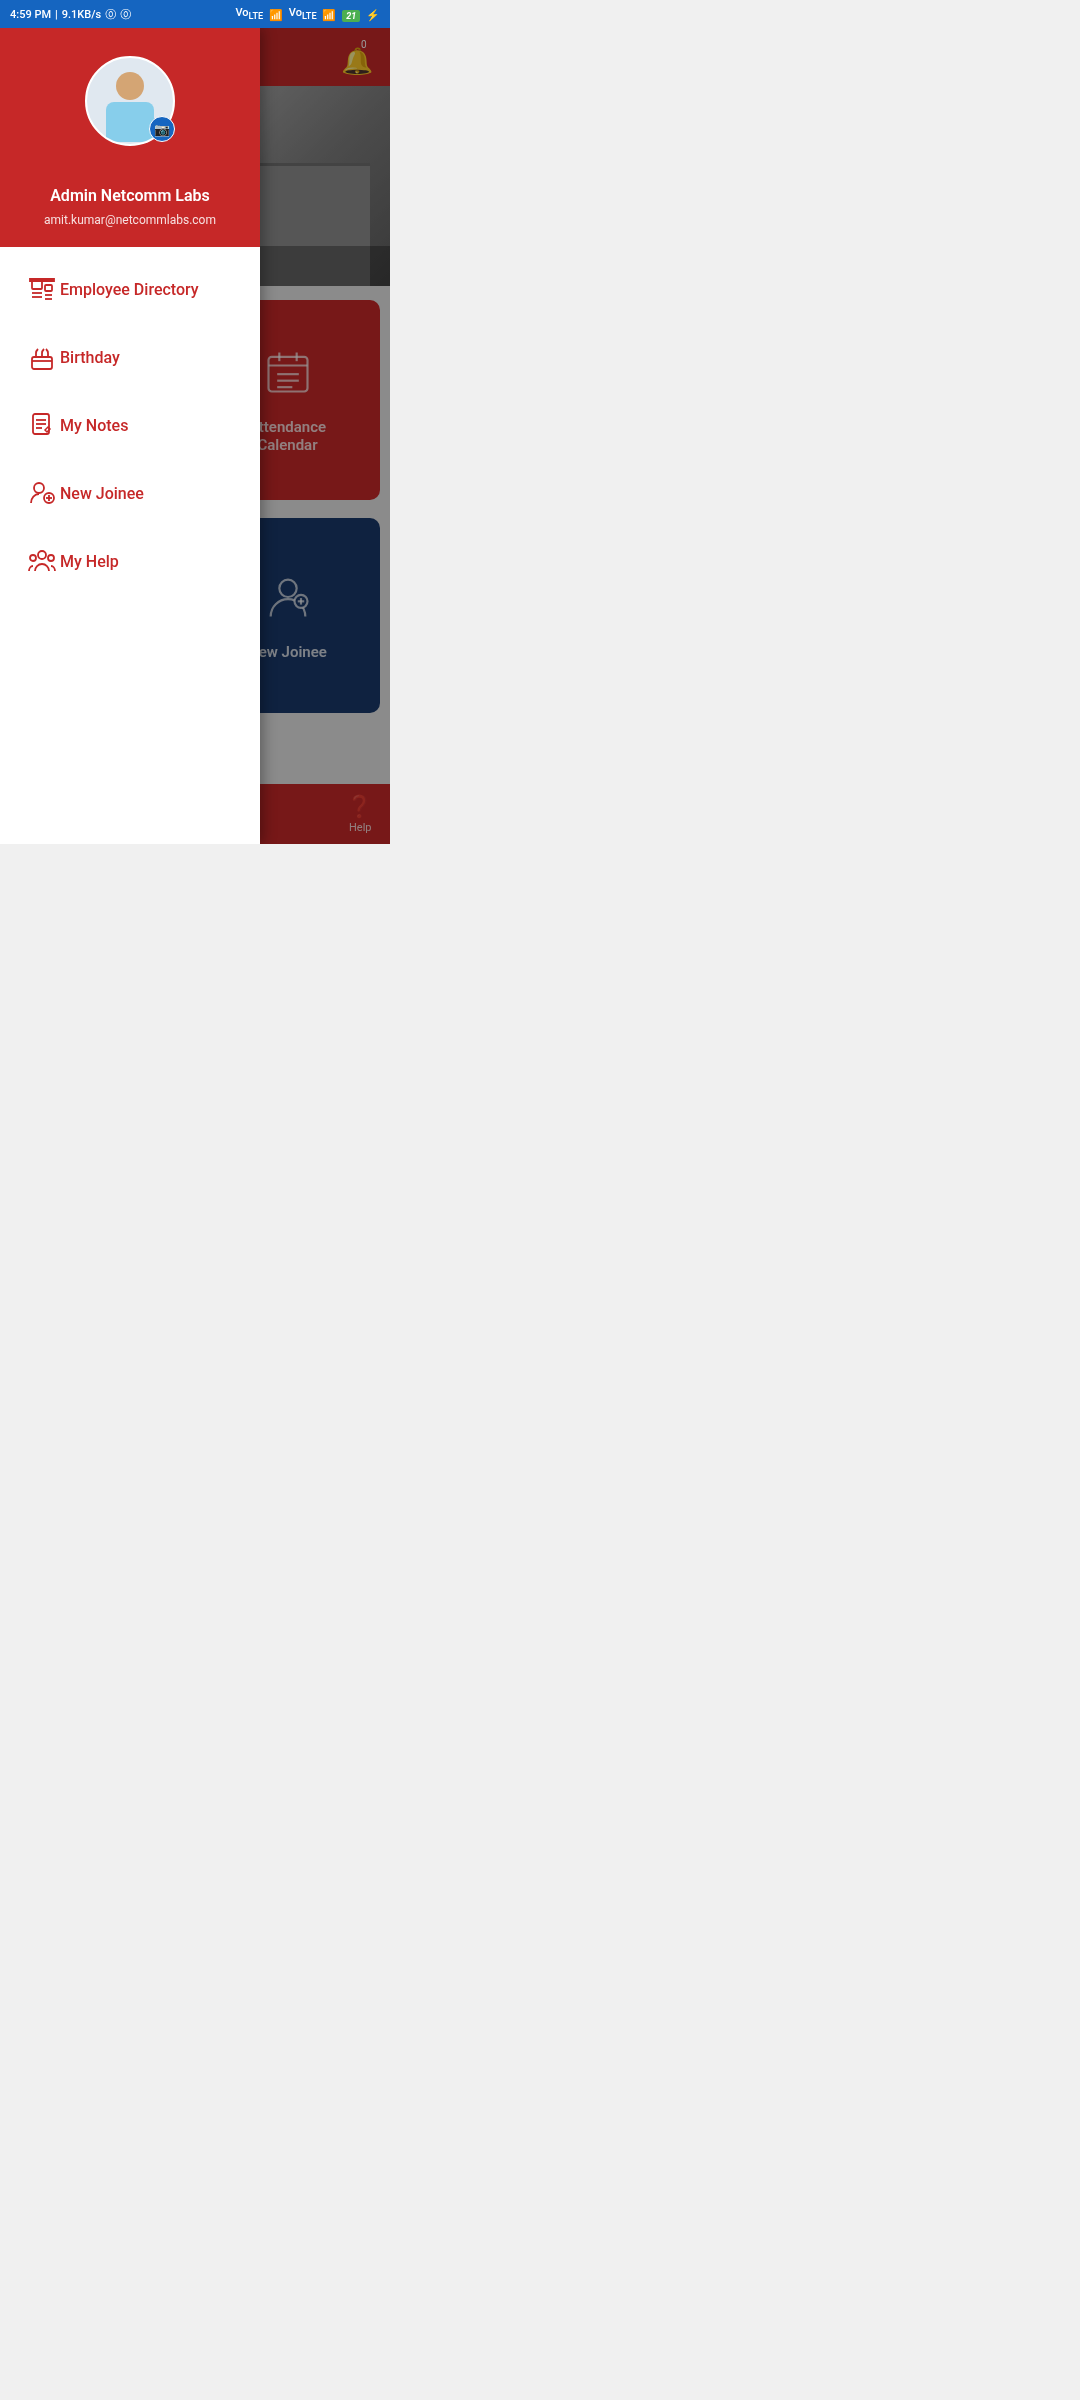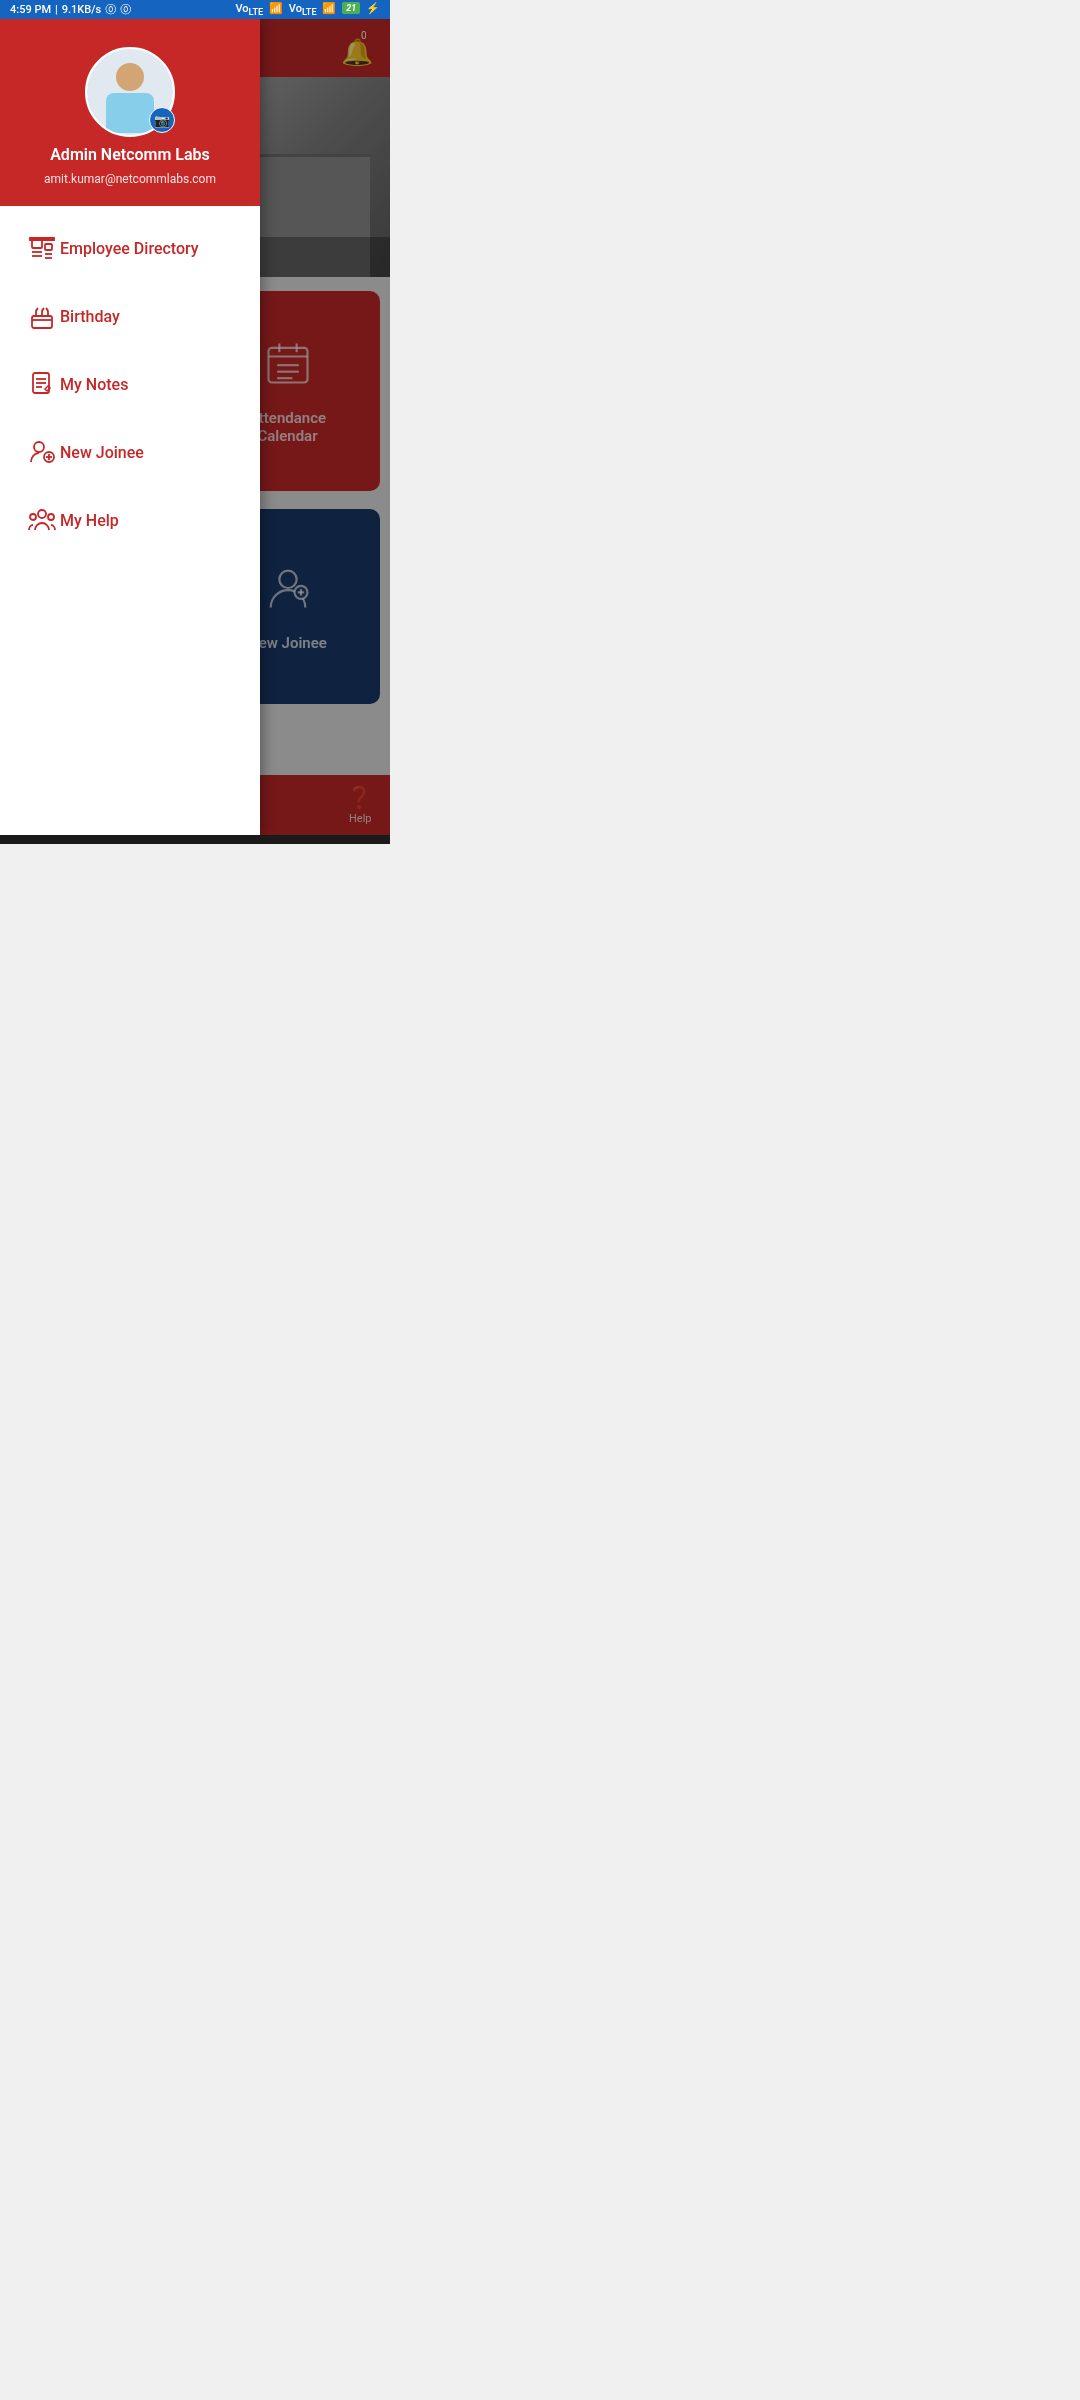--- a/index.html
+++ b/index.html
@@ -10,31 +10,31 @@
       height: 844px;
       background: #f0f0f0;
       font-family: 'Roboto', Arial, sans-serif;
       overflow: hidden;
       position: relative;
     }
 
     
     .status-bar {
       background: #1565c0;
-      height: 19px;
+      height: 28px;
       display: flex;
       align-items: center;
       justify-content: space-between;
       padding: 0 10px;
       font-size: 11px;
       color: white;
       font-weight: 500;
     }
     .status-left { display: flex; align-items: center; gap: 4px; }
-    .status-right { display: flex; align-items: flex-start; gap: 6px; }
+    .status-right { display: flex; align-items: flex-end; gap: 6px; }
     .battery-icon {
       background: #4caf50;
       color: white;
       font-size: 9px;
       padding: 1px 4px;
       border-radius: 2px;
       font-weight: bold;
       font-style: italic;
     }
 
@@ -244,20 +244,21 @@
       align-items: center;
       justify-content: center;
       font-size: 13px;
       border: 1px solid white;
     }
     .drawer-name {
       color: white;
       font-size: 16px;
       font-weight: 600;
       text-align: left;
+      margin-top: 32px;
     }
     .drawer-email {
       color: rgba(255,255,255,0.85);
       font-size: 12px;
       text-align: center;
     }
 
     
     .drawer-menu {
       flex: 1;

